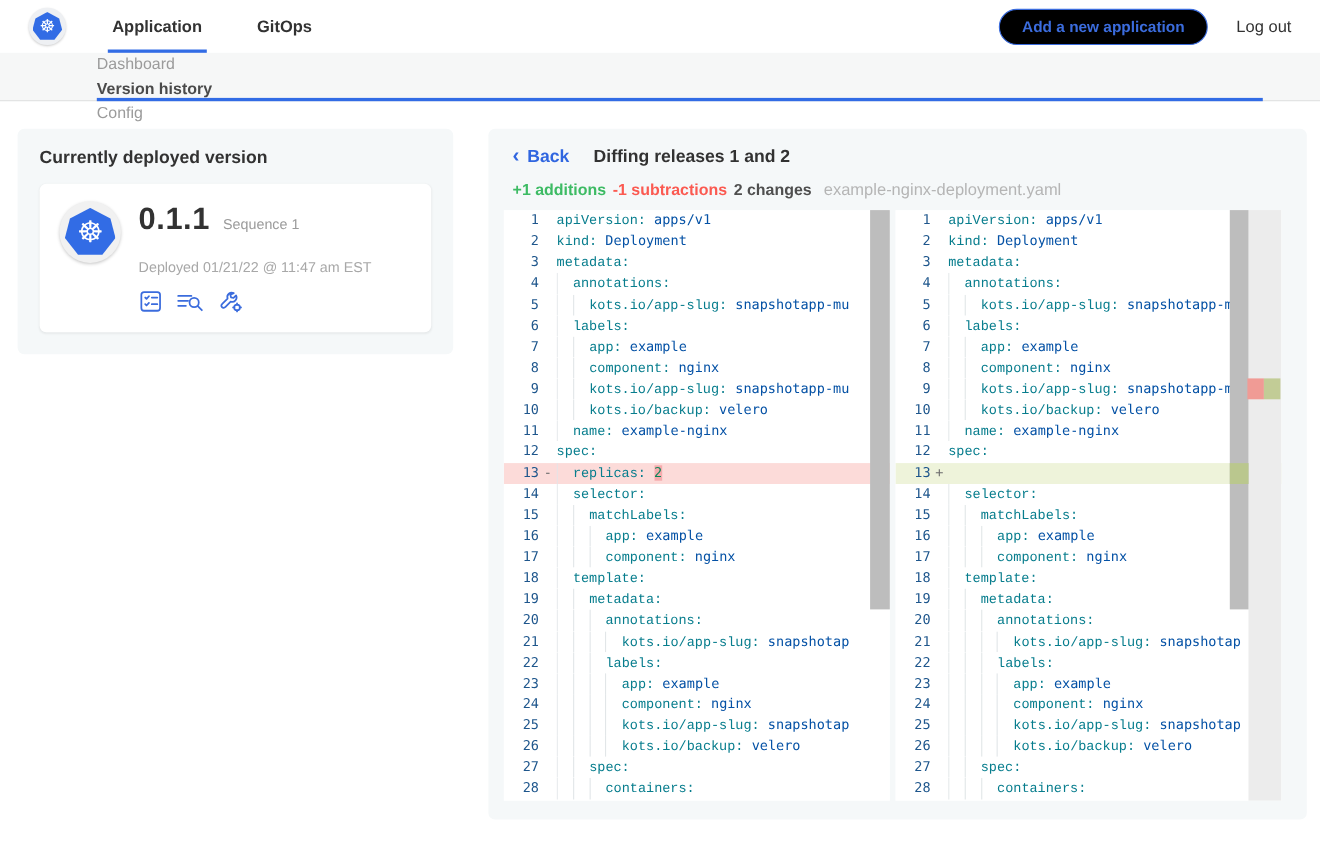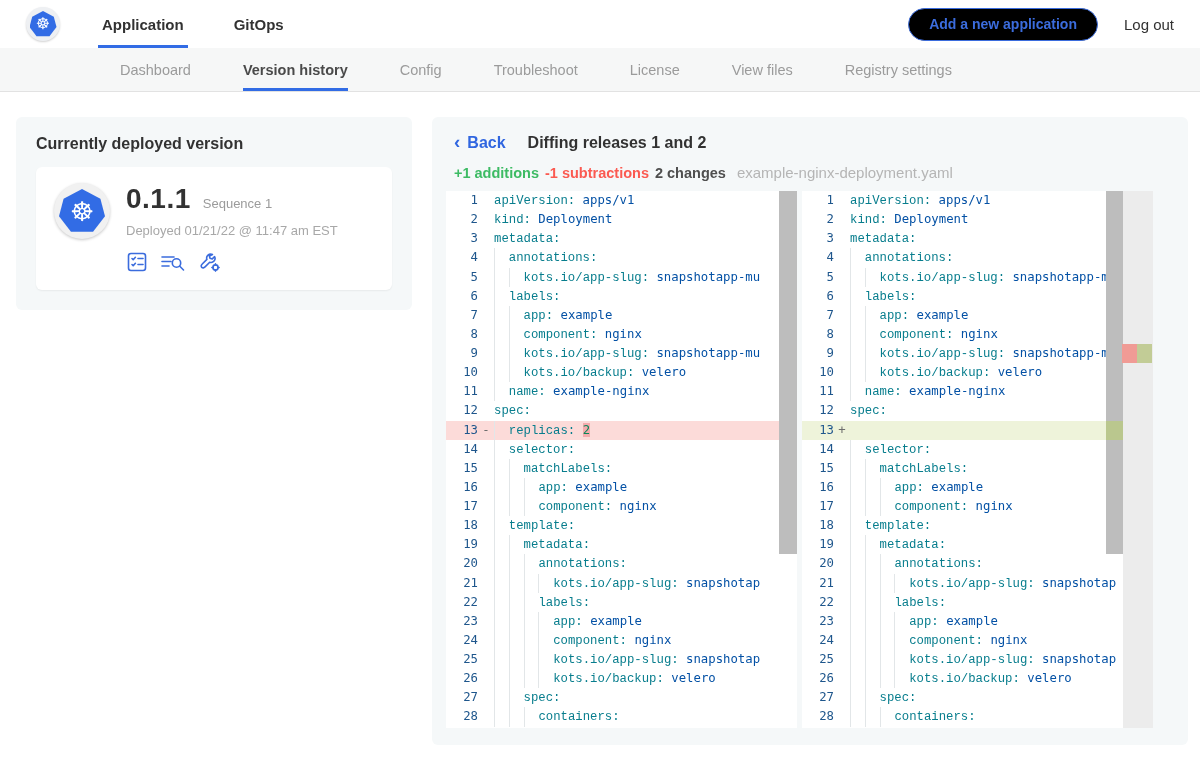--- a/index.html
+++ b/index.html
@@ -18,38 +18,38 @@
   .topnav .tabs { display:flex; margin-left:38px; }
   .top-tab { display:flex; align-items:center; padding:0 4px; margin-right:42px; font-size:15px;
     font-weight:700; color:#323232; cursor:pointer; border-bottom:3px solid transparent; padding-top:3px; }
   .top-tab.active { border-bottom-color:#326ce5; }
   .topnav-right { margin-left:auto; display:flex; align-items:center; padding-right:26px; }
   .add-app-btn { height:33px; padding:0 20px; border:1.5px solid #3b6cdd; border-radius:17px;
     background:#000000; color:#3b6cdd; font-size:14px; font-weight:700; font-family:inherit; cursor:pointer; }
   .logout { margin-left:26px; font-size:15px; color:#323232; cursor:pointer; }
 
   
-  .subnav { height:44px; background:#f6f7f7; border-bottom:1px solid #e2e2e2; display:flex; padding-left:120px; }
+  .subnav { height:44px; background:#f6f7f7; border-bottom:1px solid #e2e2e2; display:flex; padding-left:88px;flex-direction:column; }
   .sub-tab { display:flex; align-items:center; margin-right:52px; font-size:14.5px; color:#9b9b9b;
     cursor:pointer; border-bottom:3px solid transparent; padding-top:3px; }
   .sub-tab.active { color:#4a4a4a; font-weight:700; border-bottom-color:#326ce5; }
 
   
-  .content { display:flex; padding:25px 12px 0 16px; gap:20px; align-items:flex-start; }
+  .content { display:flex; padding:25px 12px 0 16px; gap:32px; align-items:flex-start; }
   .panel { background:#f5f8f9; border-radius:6px; }
   .left-panel { width:396px; padding:18px 20px 20px; }
   .left-panel h2 { font-size:16px; font-weight:700; margin-bottom:14px; }
   .version-card { background:#fff; border-radius:6px; box-shadow:0 1px 2px rgba(0,0,0,.06);
     padding:16px 18px; display:flex; gap:16px; }
   .app-logo-circle { width:56px; height:56px; border-radius:50%; background:#f1f1f1;
     box-shadow:0 1px 3px rgba(0,0,0,.22); display:flex; align-items:center; justify-content:center; flex:none; }
   .ver-row { display:flex; align-items:baseline; gap:12px; }
   .ver-num { font-size:28px; font-weight:800; letter-spacing:.5px; }
   .ver-seq { font-size:13px; color:#9b9b9b; }
-  .ver-deployed { font-size:13px; color:#a8a8a8; margin-top:8px; }
+  .ver-deployed { font-size:13px; color:#a8a8a8; margin-top:20px; }
   .ver-icons { display:flex; gap:12px; margin-top:12px; align-items:center; }
   .ver-icons svg { cursor:pointer; }
 
   
   .diff-panel { flex:1; padding:16px 14px 0; height:628px; overflow:hidden; }
   .diff-header { display:flex; align-items:center; padding-left:8px; }
   .back-link { display:flex; align-items:center; color:#3066e0; font-size:16px; font-weight:700; cursor:pointer; }
   .back-chev { font-size:19px; margin-right:7px; font-weight:700; line-height:1; transform:translateY(-1px); }
   .diff-title { font-size:16px; font-weight:700; margin-left:22px; }
   .diff-stats { display:flex; align-items:baseline; gap:6px; padding-left:8px; margin-top:12px; font-size:14.5px; }

